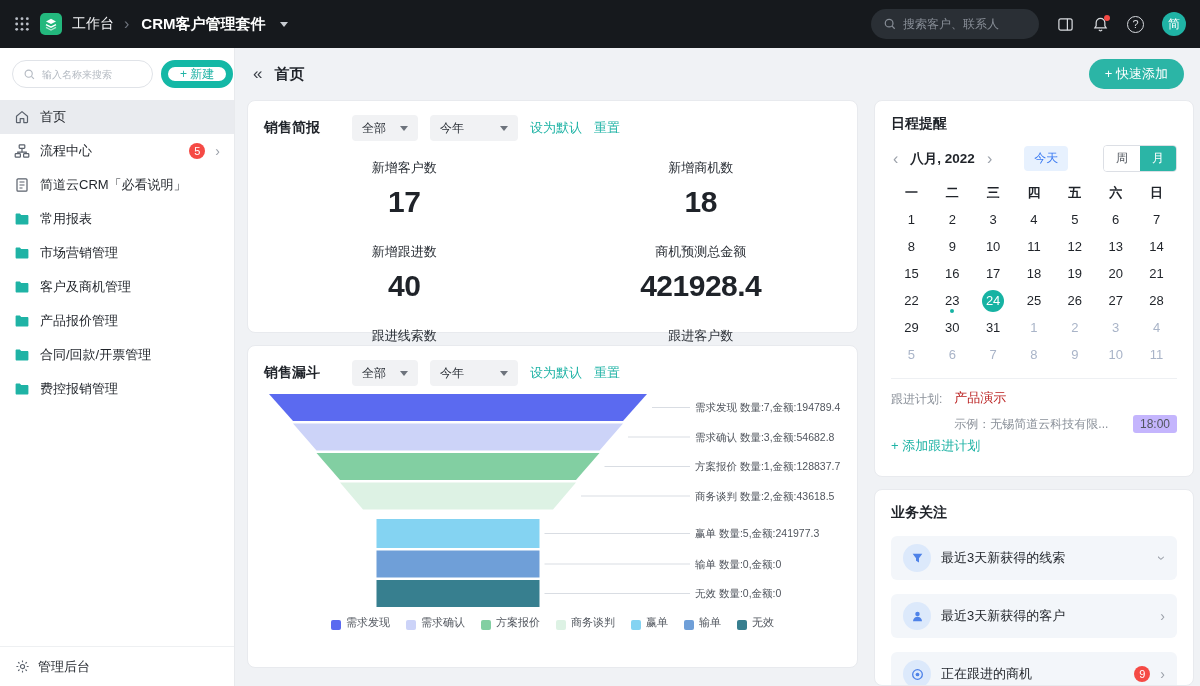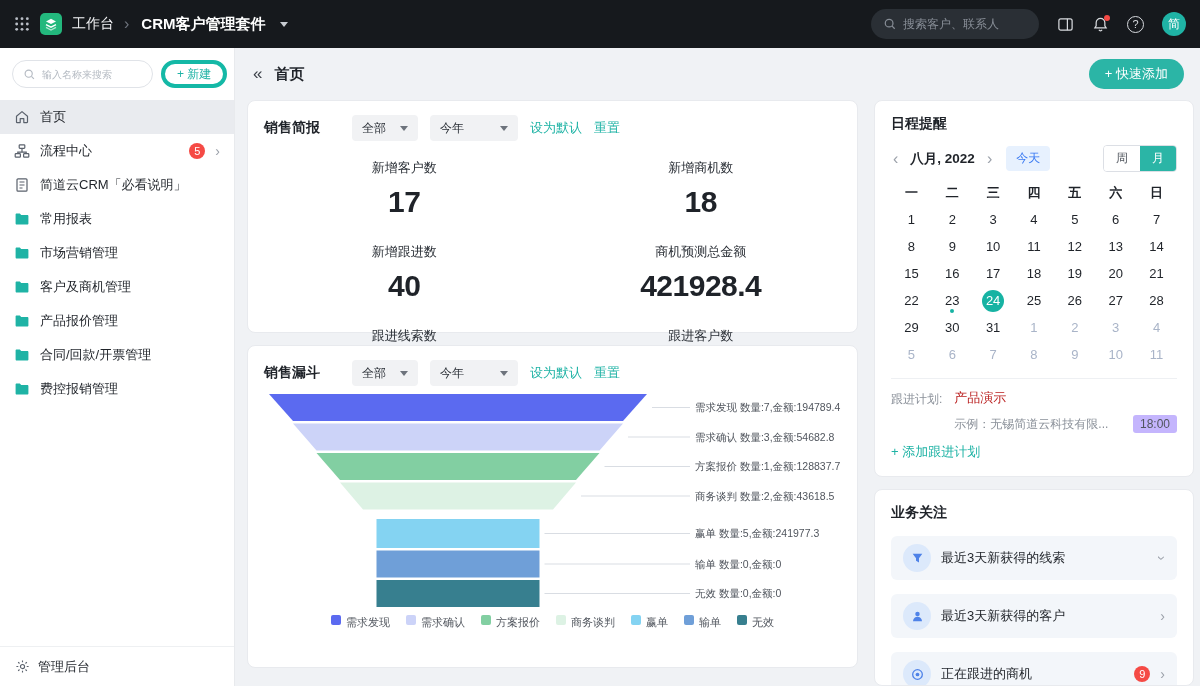--- a/index.html
+++ b/index.html
@@ -24,21 +24,21 @@
 
   
   .shell{display:flex;height:638px;overflow:hidden}
 
   
   .sidebar{width:235px;background:#fff;border-right:1px solid #e8eaed;display:flex;flex-direction:column}
   .sb-top{display:flex;gap:8px;padding:12px 12px 10px}
   .sb-search{flex:1;display:flex;align-items:center;gap:6px;border:1px solid #e0e3e8;border-radius:14px;height:28px;padding:0 10px;cursor:text}
   .sb-search input{border:none;outline:none;font-size:10px;width:100px;color:#1f2329}
   .sb-search input::placeholder{color:#b4bac2}
-  .btn-new{height:28px;padding:0 12px;border:4px solid #14b8a6;color:#1fb3a5;border-radius:14px;font-size:12px;display:flex;align-items:center;cursor:pointer;white-space:nowrap}
+  .btn-new{height:28px;padding:0 12px;border:7px solid #14b8a6;color:#1fb3a5;border-radius:14px;font-size:12px;display:flex;align-items:center;cursor:pointer;white-space:nowrap}
   .sb-menu{flex:1;overflow:hidden;padding-top:2px}
   .sb-item{display:flex;align-items:center;gap:10px;height:34px;padding:0 14px;cursor:pointer;font-size:13px}
   .sb-item.active{background:#e9ebef}
   .sb-ic{display:flex;width:16px;justify-content:center}
   .sb-label{flex:1;white-space:nowrap;overflow:hidden;text-overflow:ellipsis}
   .red-badge{background:#f54a45;color:#fff;font-size:11px;min-width:16px;height:16px;border-radius:8px;display:flex;align-items:center;justify-content:center;padding:0 4px}
   .chev{color:#9ba1aa;font-size:14px;line-height:1;display:inline-block}
   .chev.down{transform:rotate(90deg)}
   .sb-footer{border-top:1px solid #eef0f2;height:40px;display:flex;align-items:center;gap:8px;padding:0 14px;cursor:pointer;font-size:13px}
 
@@ -62,51 +62,51 @@
   .card.briefing{height:233px}
   .stats{display:grid;grid-template-columns:repeat(2,1fr);row-gap:24px;padding:18px 8px 0;text-align:center}
   .stat-label{font-size:13px;color:#2a2f36}
   .stat-value{font-size:30px;font-weight:700;margin-top:8px;letter-spacing:-0.5px;white-space:nowrap}
 
   .card.funnel{height:323px}
   .funnel-wrap{padding:8px 16px 0}
   .fl-line{stroke:#d9dde3;stroke-width:1}
   .fl-text{font-size:10.5px;fill:#51565e}
   .legend{display:flex;justify-content:center;gap:16px;margin-top:2px}
-  .lg-item{display:flex;align-items:flex-start;gap:5px;cursor:pointer}
+  .lg-item{display:flex;align-items:flex-end;gap:5px;cursor:pointer}
   .lg-sw{width:10px;height:10px;border-radius:2px;display:inline-block}
   .lg-lb{font-size:11px;color:#51565e}
 
   .card.schedule{height:377px;padding:14px 16px;overflow:hidden}
   .sch-title,.focus-title{font-size:14px;font-weight:700}
   .cal-nav{display:flex;align-items:center;margin-top:12px;gap:6px}
   .cal-arrow{color:#9ba1aa;font-size:16px;cursor:pointer;padding:0 2px}
   .cal-month{font-size:13.5px;font-weight:600;padding:0 4px}
-  .btn-today{background:#e7f1fe;color:#3a7af2;font-size:12px;padding:4px 10px;border-radius:4px;cursor:pointer;margin-left:6px}
+  .btn-today{background:#e7f1fe;color:#3a7af2;font-size:12px;padding:4px 10px;border-radius:4px;cursor:pointer;margin-left:24px}
   .seg{margin-left:auto;display:flex;border:1px solid #dcdfe5;border-radius:4px;overflow:hidden}
   .seg-btn{font-size:12px;padding:4px 12px;cursor:pointer;color:#51565e;background:#fff}
   .seg-btn.active{background:#2bb5a6;color:#fff}
   .cal-weekdays,.cal-days{display:grid;grid-template-columns:repeat(7,1fr)}
   .cal-weekdays{margin-top:12px}
   .cal-wd{text-align:center;font-size:13px;font-weight:700}
   .cal-days{margin-top:4px}
   .cal-cell{height:27px;display:flex;align-items:center;justify-content:center;cursor:pointer;position:relative;font-size:13px}
   .cal-num{width:22px;height:22px;display:flex;align-items:center;justify-content:center;border-radius:50%}
   .cal-cell.muted .cal-num{color:#a9b4c8}
   .cal-cell.today .cal-num{background:#17b3a3;color:#fff}
   .cal-cell.hasdot::after{content:"";position:absolute;bottom:1px;left:50%;transform:translateX(-50%);width:4px;height:4px;border-radius:50%;background:#17b3a3}
   .sch-divider{border-top:1px solid #eef0f3;margin:10px 0}
   .plan{display:flex;gap:12px}
   .plan-label{font-size:12px;color:#8a9099;padding-top:2px;white-space:nowrap}
   .plan-body{flex:1;min-width:0}
   .plan-title{font-size:13px;color:#b91c1c}
   .plan-item{display:flex;align-items:center;gap:8px;margin-top:8px;cursor:pointer}
   .plan-text{flex:1;font-size:12px;color:#8a9099;white-space:nowrap;overflow:hidden;text-overflow:ellipsis}
   .time-badge{background:#c4b5fd;font-size:12px;color:#51565e;padding:2px 7px;border-radius:3px}
-  .add-plan{margin-top:10px;font-size:13px;color:#1fb3a5;cursor:pointer}
+  .add-plan{margin-top:4px;font-size:13px;color:#1fb3a5;cursor:pointer}
 
   .card.focus{padding:14px 16px;flex:1;overflow:hidden}
   .focus-item{display:flex;align-items:center;gap:10px;background:#f3f6fa;border-radius:6px;padding:8px 12px;margin-top:14px;height:44px;cursor:pointer}
   .focus-ic{width:28px;height:28px;border-radius:50%;background:#dce9fb;display:flex;align-items:center;justify-content:center;flex:none}
   .focus-label{flex:1;font-size:13px;white-space:nowrap;overflow:hidden;text-overflow:ellipsis}
 </style>
 </head>
 <body>
 
 <div class="topbar">

